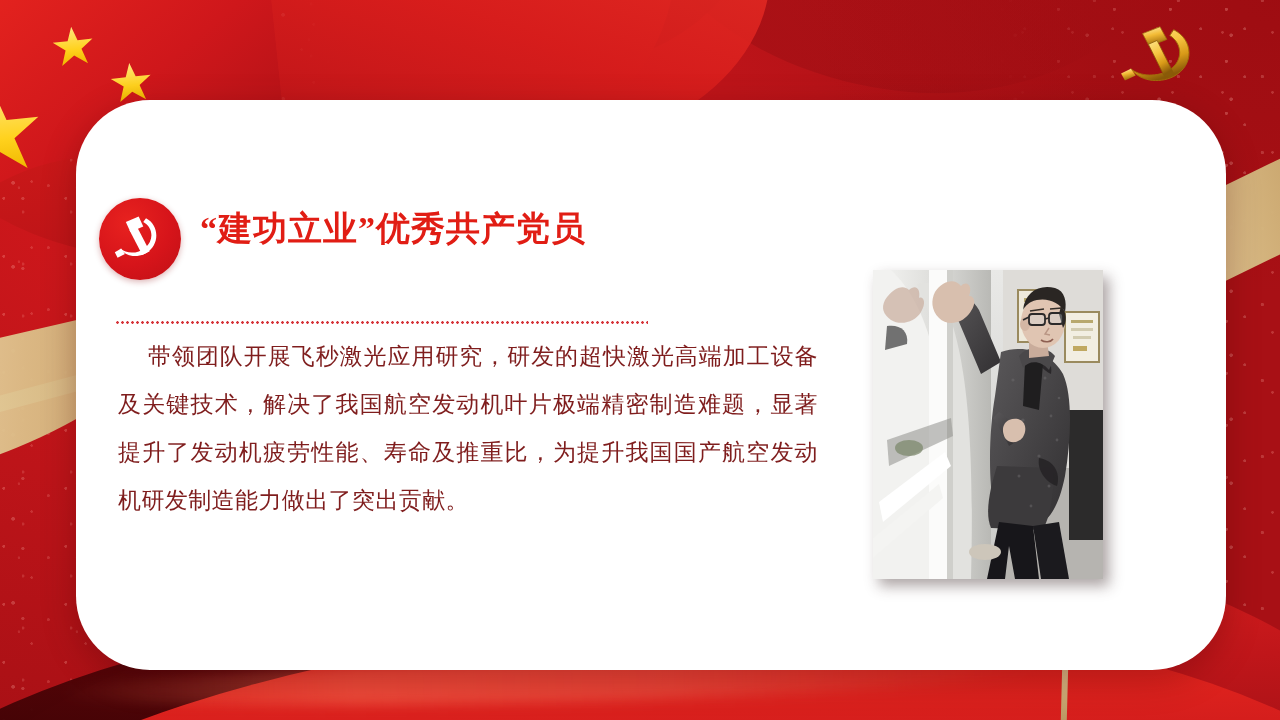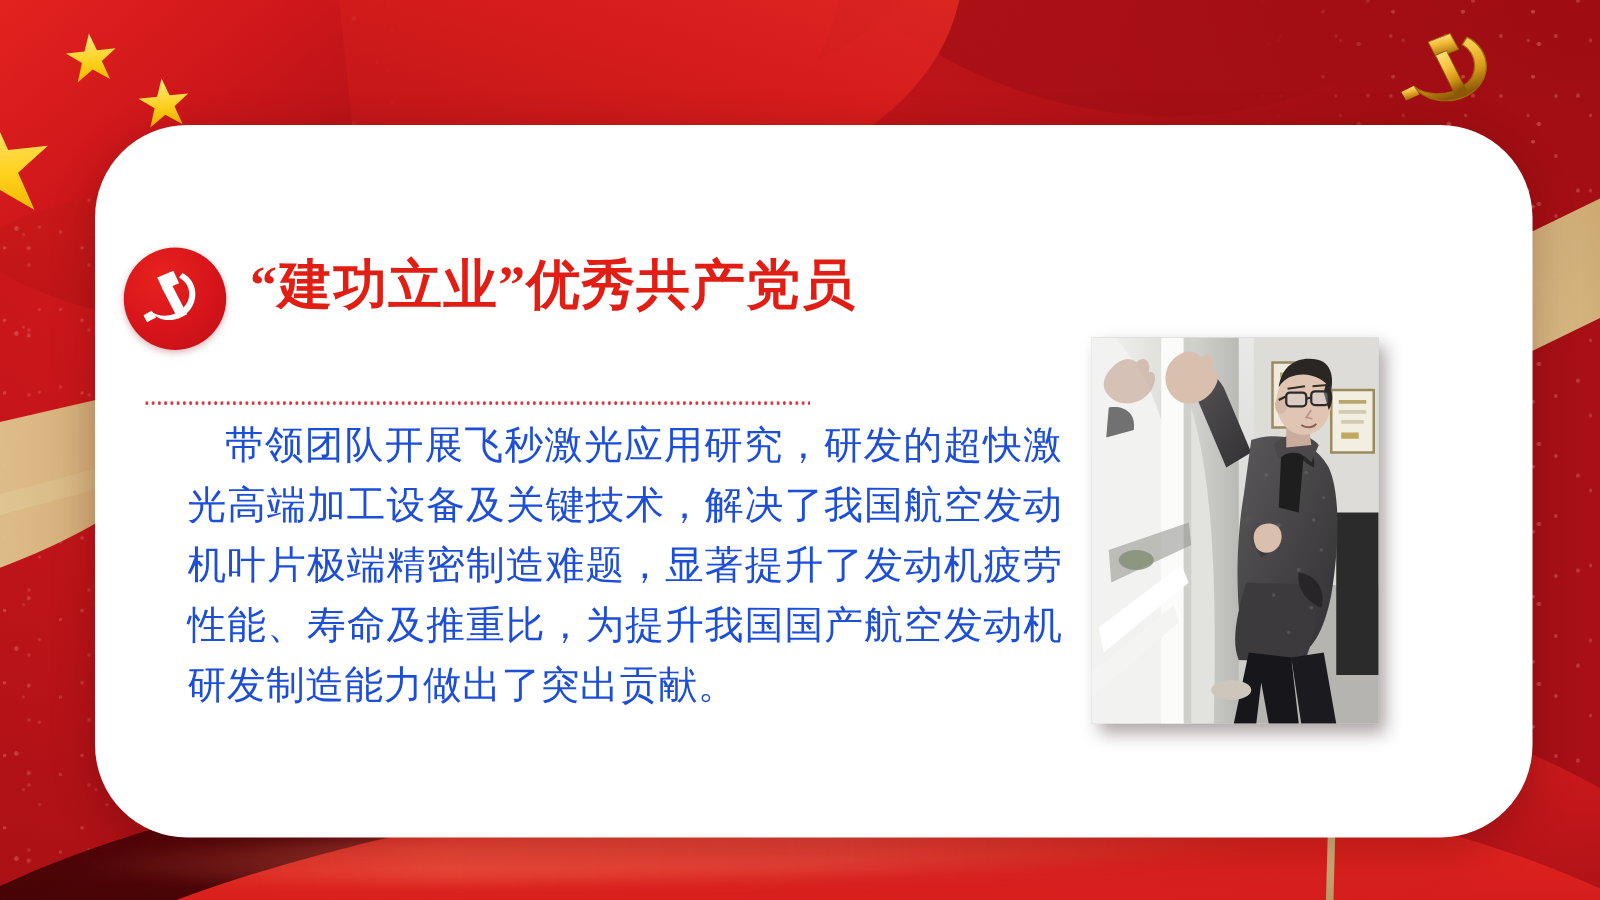--- a/index.html
+++ b/index.html
@@ -225,21 +225,21 @@
     left: 14px; top: 13px;
     width: 55px; height: 55px;
   }
 
   
   .title-line1 {
     position: absolute;
     left: 200px; top: 203px;
     width: 520px;
     font-family: "Liberation Serif", "DejaVu Serif", serif;
-    font-size: 43px;
+    font-size: 34px;
     font-weight: bold;
     color: #e11d14;
     letter-spacing: 1px;
     white-space: nowrap;
     line-height: 52px;
   }
   .title-line2 {
     position: absolute;
     left: 200px; top: 258px;
     width: 520px;
@@ -261,27 +261,26 @@
     background-size: 5px 3px;
     background-repeat: repeat-x;
   }
 
   
   .body-text {
     position: absolute;
     left: 118px; top: 332px;
     width: 700px;
     font-family: "Liberation Sans", "DejaVu Sans", sans-serif;
-    font-size: 31px;
+    font-size: 23px;
     line-height: 48px;
-    color: #1d4ed8;
+    color: #7f1d1d;
     text-align: justify;
     text-indent: 30px;
     letter-spacing: .4px;
-    margin-left: 32px;
   }
 
   
   .photo {
     position: absolute;
     left: 873px; top: 270px;
     width: 230px; height: 309px;
     background: #c9c9c9;
     box-shadow: 6px 7px 13px rgba(60,40,40,.42);
     overflow: hidden;

